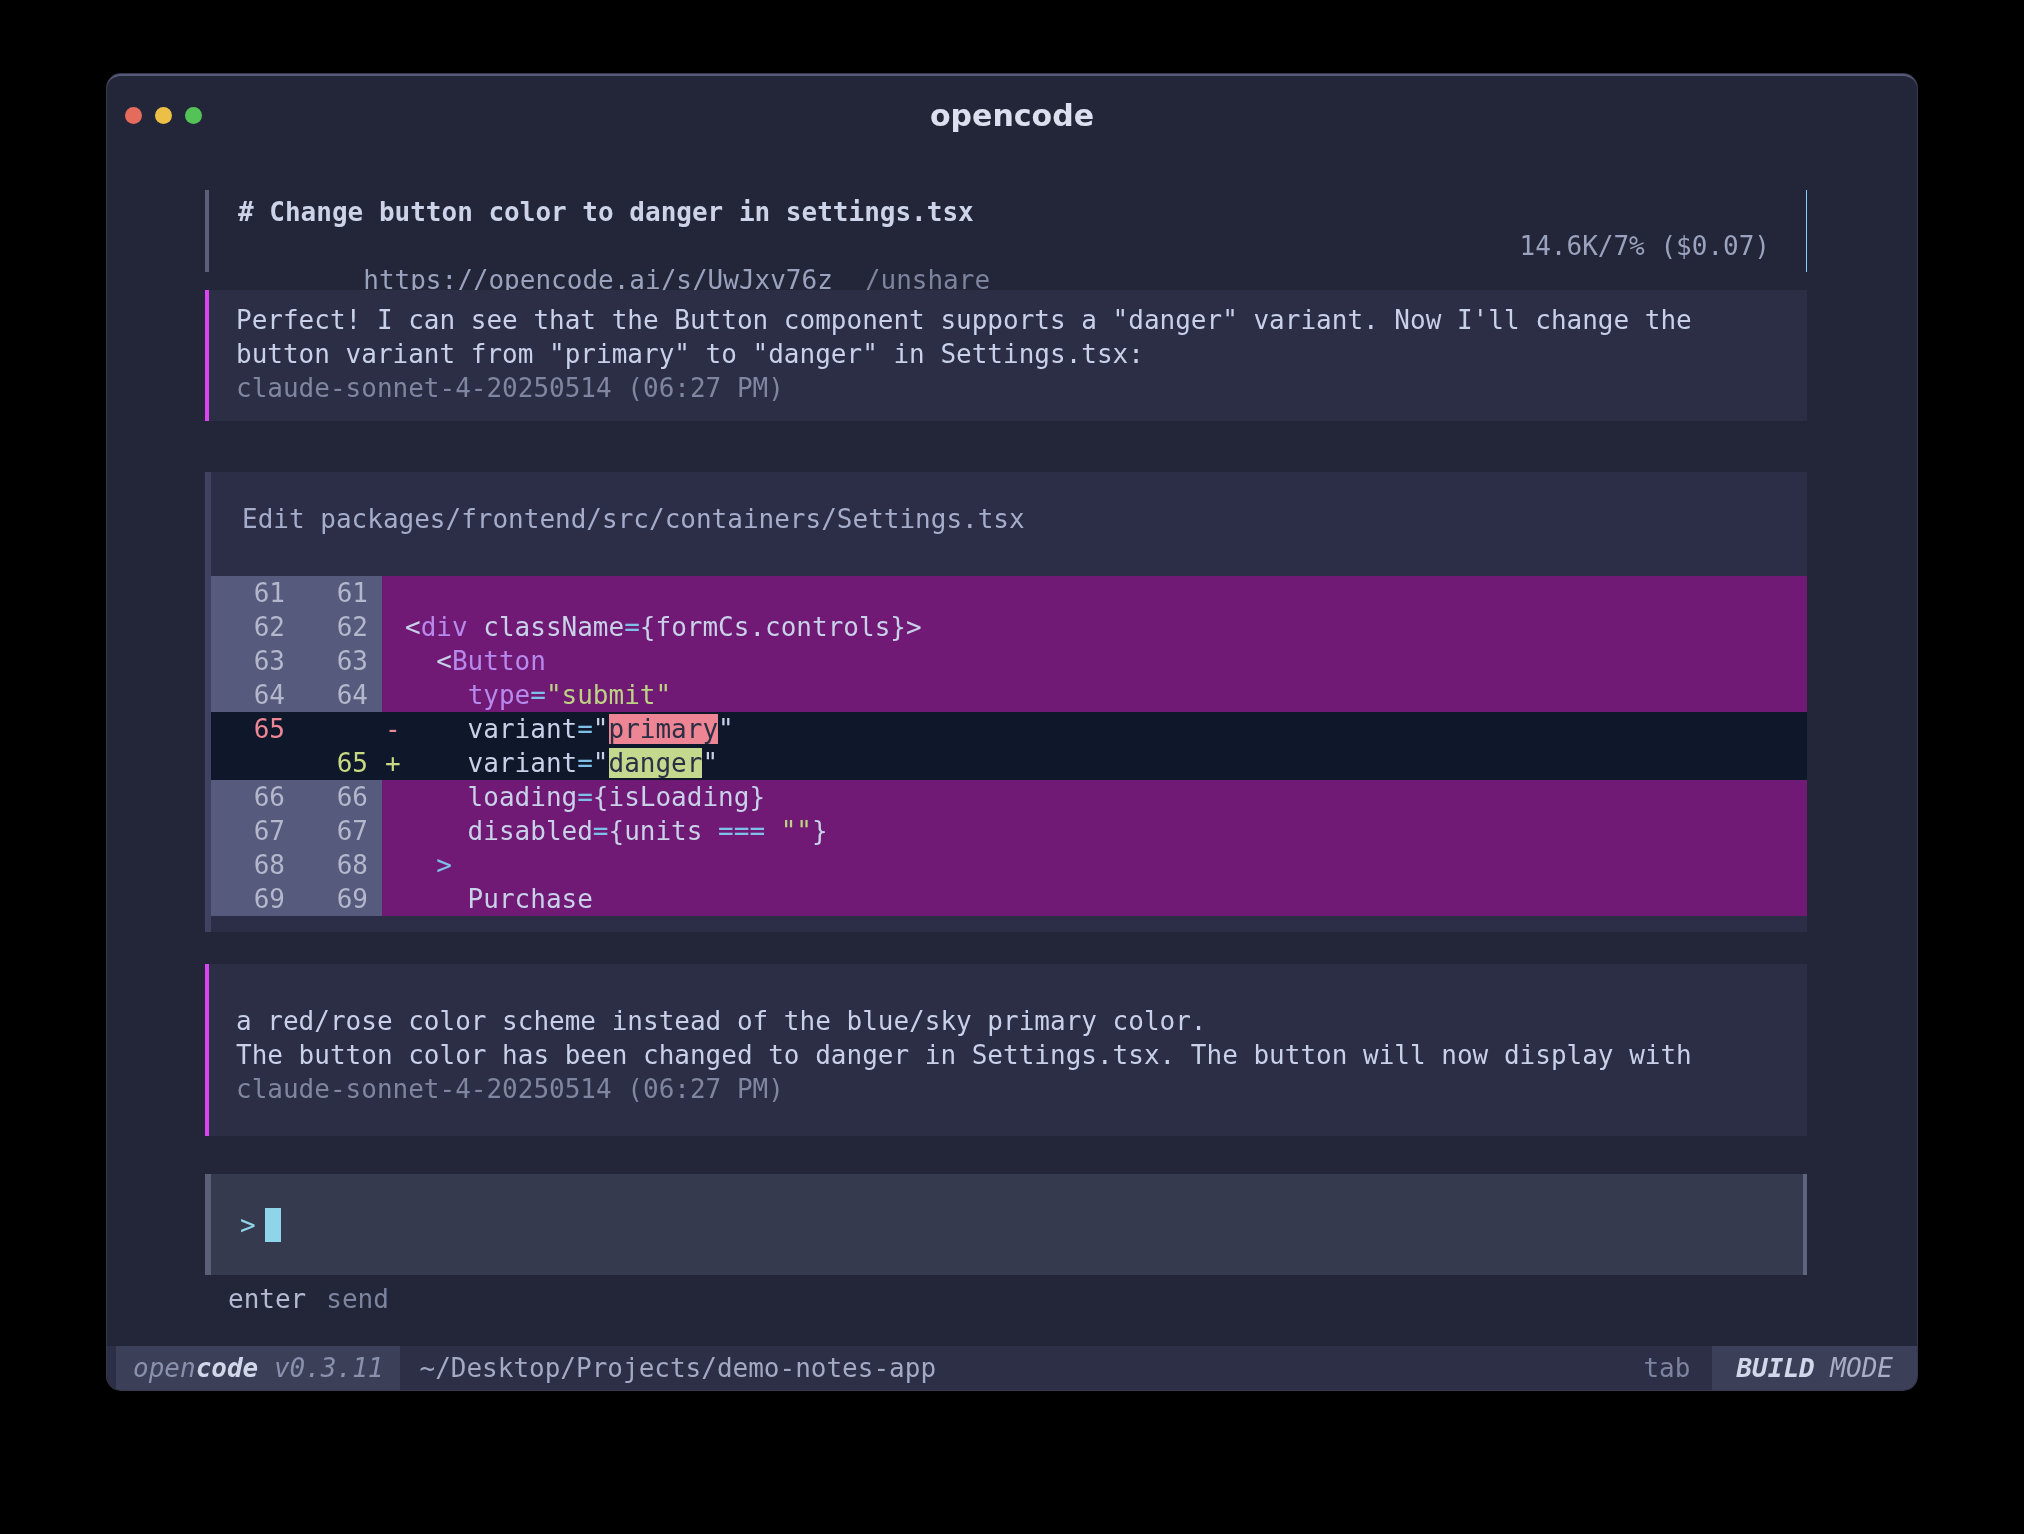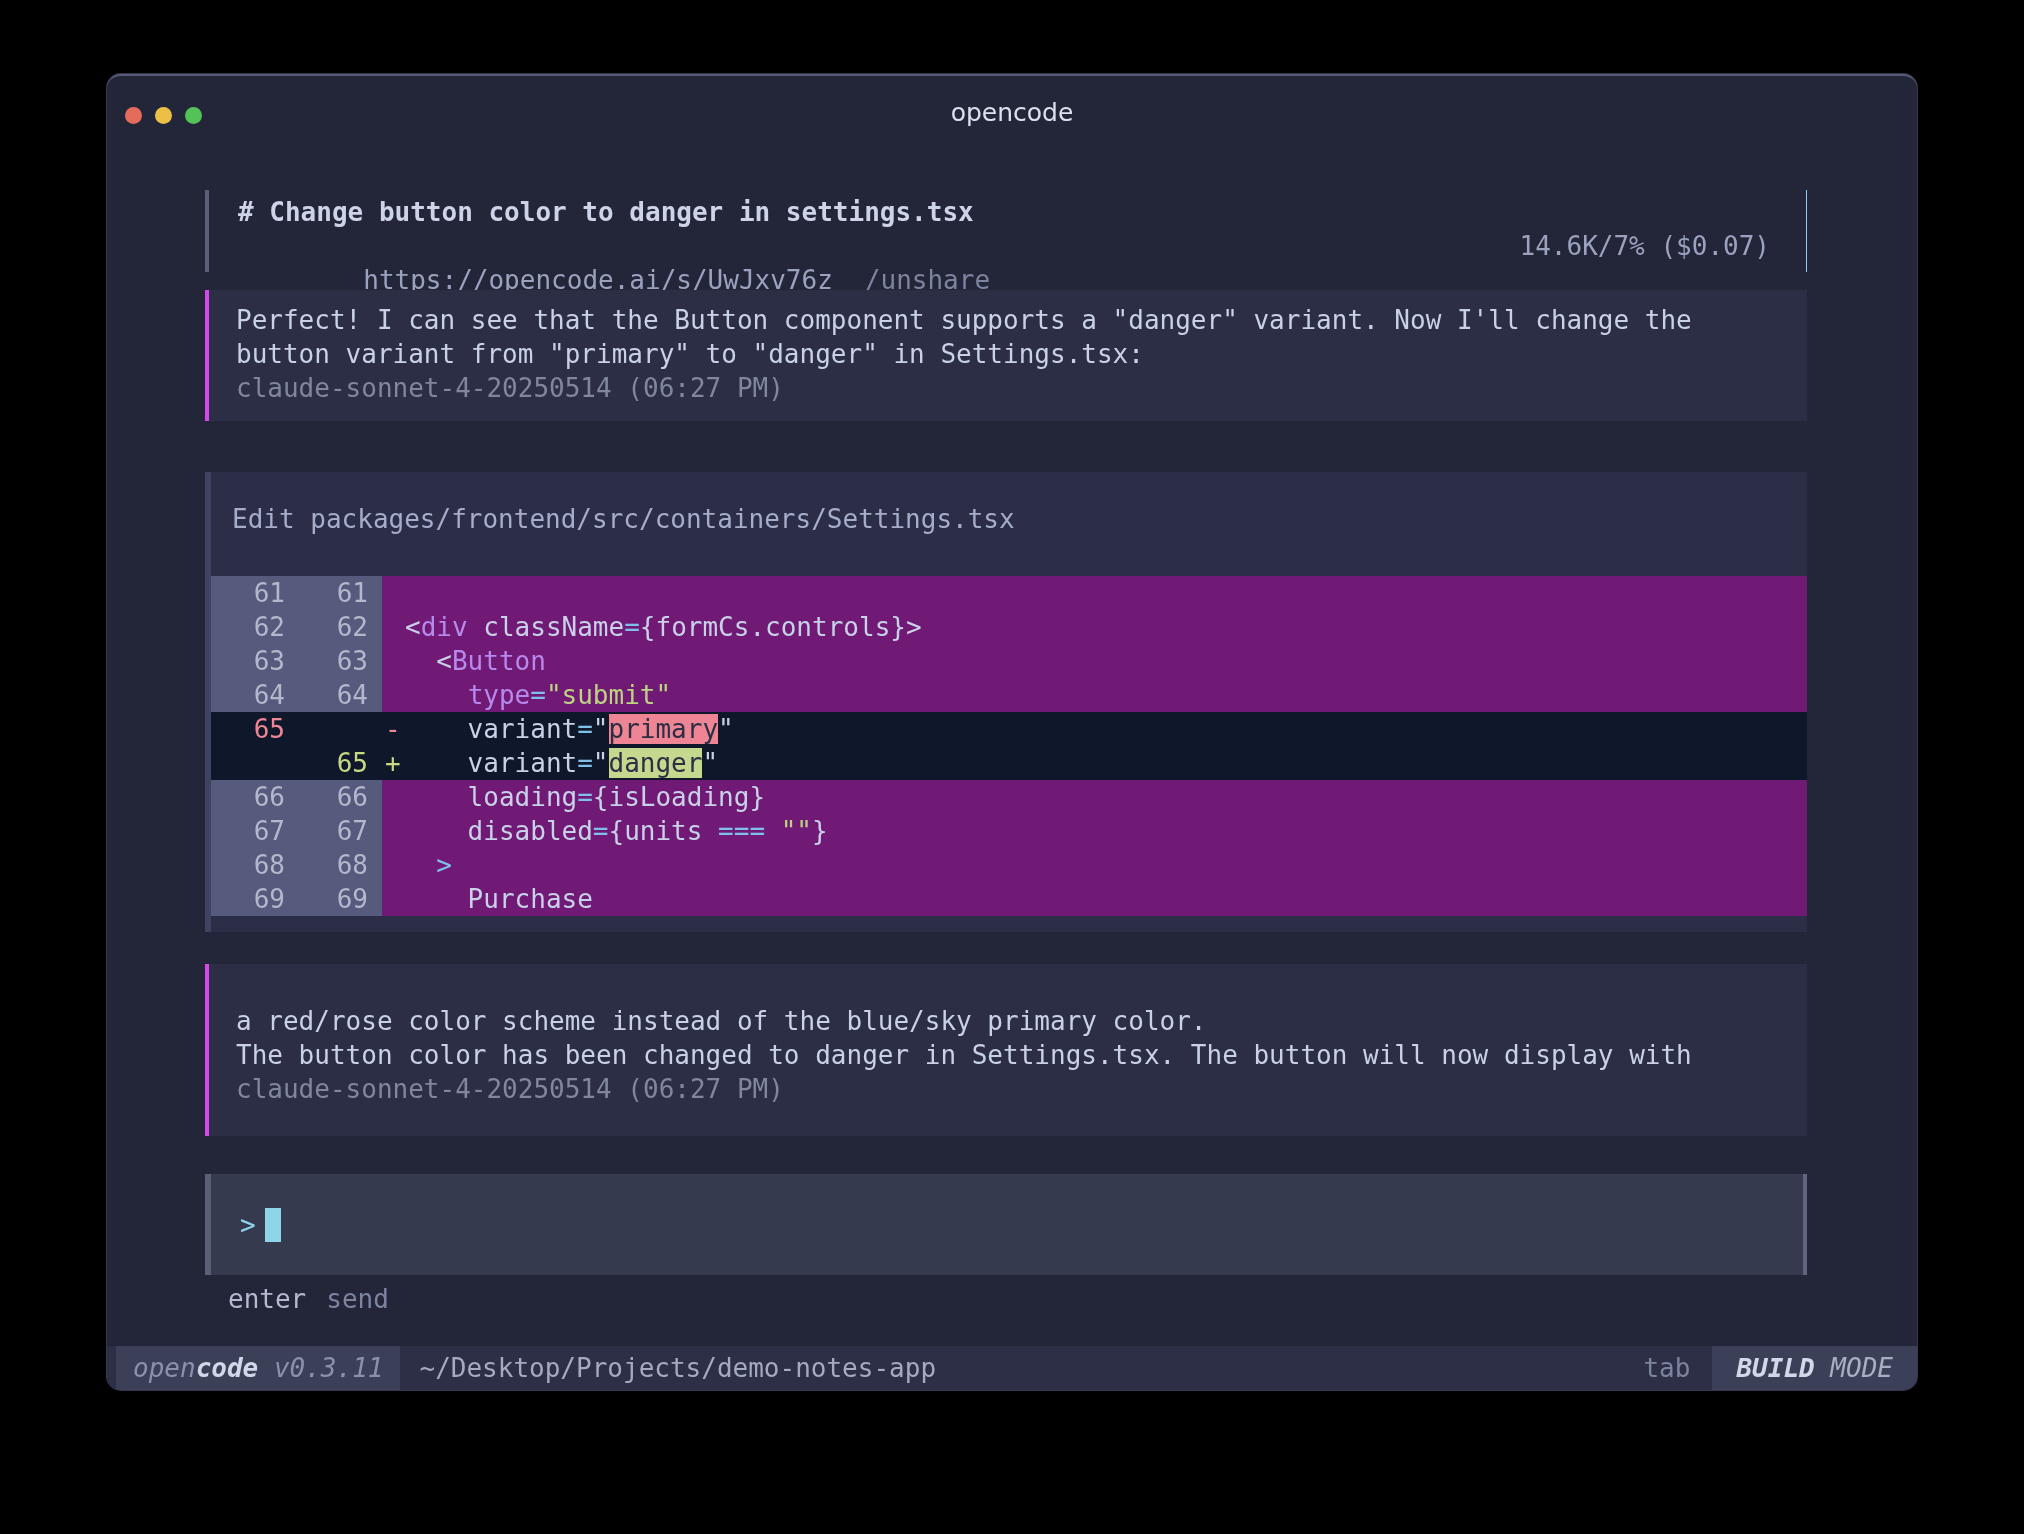--- a/index.html
+++ b/index.html
@@ -14,21 +14,21 @@
 
   
   .titlebar { position:absolute; top:0; left:0; right:0; height:64px; }
   .light { position:absolute; top:31px; width:17px; height:17px; border-radius:50%; }
   .light.red    { left:18px; background:#e56b5d; }
   .light.yellow { left:48px; background:#ecbf47; }
   .light.green  { left:78px; background:#53c358; }
   .window-title {
     position:absolute; top:22px; left:0; right:0; text-align:center;
     font-family:"DejaVu Sans", "Liberation Sans", sans-serif;
-    font-size:25px; font-weight:normal; color:#dce0ee;
+    font-size:30px; font-weight:bold; color:#dce0ee;
   }
 
   .col { position:absolute; left:98px; width:1602px; }
 
   
   .header {
     top:114px; height:82px;
     border-left:4px solid #5b6078; border-right:1px solid #7dd3fc;
     padding:5px 36px 9px 29px;
   }
@@ -41,21 +41,21 @@
 
   
   .msg { background:#2b2e45; border-left:4px solid #d946ef; padding:13px 27px 16px 27px; }
   .msg.first  { top:214px; }
   .msg.second { top:888px; padding-top:40px; padding-bottom:30px; }
   .msg .body { color:#c9d1e9; }
   .msg .meta { color:#80869f; }
 
   
   .edit { top:396px; background:#2b2e46; border-left:6px solid #3f4260; padding:30px 0 16px 0; }
-  .edit-title { color:#a5adcb; margin-left:21px; margin-bottom:40px; }
+  .edit-title { color:#a5adcb; margin-left:31px; margin-bottom:40px; }
   .diff-row { display:flex; height:34px; line-height:34px; background:#701a75; white-space:pre; }
   .diff-row .ln   { width:74px; text-align:right; background:#565a7c; color:#b3b8cc; }
   .diff-row .n2   { width:83px; }
   .diff-row .gpad { width:14px; background:#565a7c; }
   .diff-row .marker { width:23px; padding-left:3px; }
   .diff-row .code { flex:1; }
   .diff-row.del, .diff-row.add { background:#0f172a; }
   .diff-row.del .ln, .diff-row.del .gpad,
   .diff-row.add .ln, .diff-row.add .gpad { background:transparent; }
   .diff-row.del .n1, .diff-row.del .marker { color:#ed8796; }

